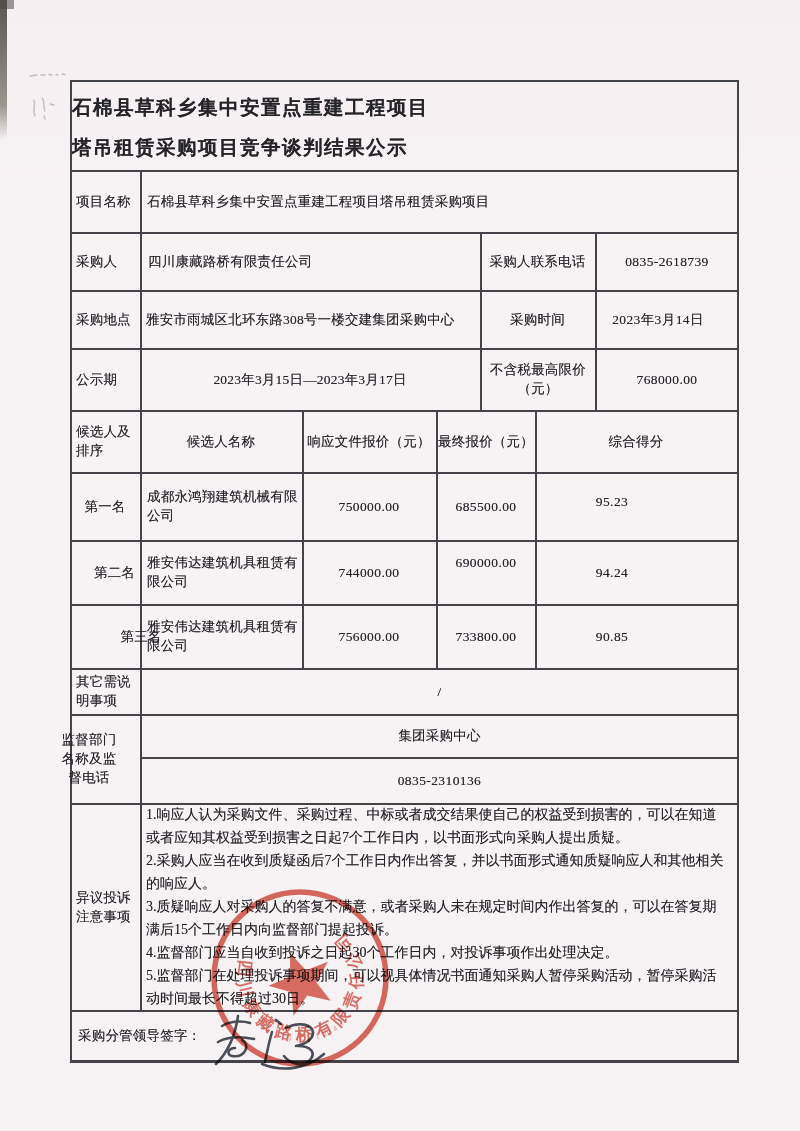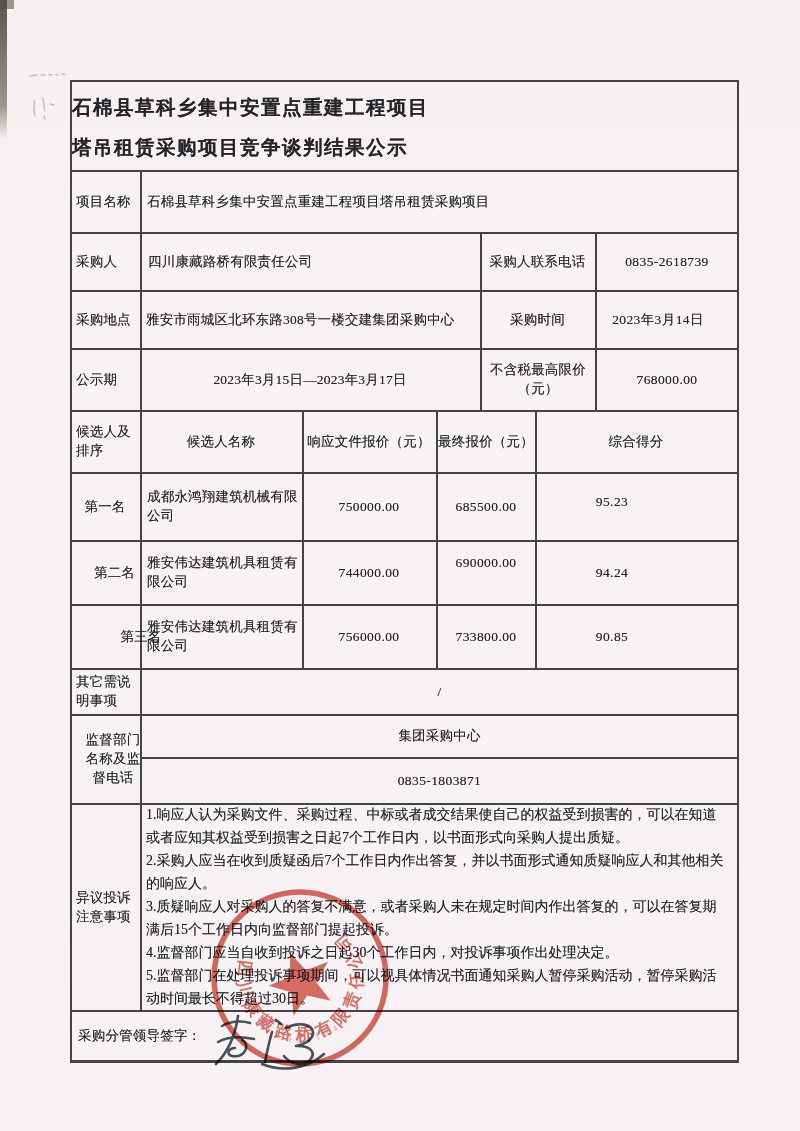--- a/index.html
+++ b/index.html
@@ -143,23 +143,23 @@
     <div class="cell ac" style="left:70px;top:604px;width:70px;height:64px;padding-left:36px;">第三名</div>
     <div class="cell al" style="left:147px;top:604px;width:152px;height:64px;">雅安伟达建筑机具租赁有限公司</div>
     <div class="cell ac num" style="left:304px;top:604px;width:130px;height:64px;">756000.00</div>
     <div class="cell ac num" style="left:438px;top:604px;width:96px;height:64px;">733800.00</div>
     <div class="cell ac num" style="left:537px;top:604px;width:150px;height:64px;">90.85</div>
   </div>
 
   <div class="cell al" style="left:76px;top:668px;width:58px;height:46px;">其它需说明事项</div>
   <div class="cell ac" style="left:142px;top:668px;width:595px;height:46px;">/</div>
 
-  <div class="cell ac" style="left:84px;top:714px;width:58px;height:89px;">监督部门名称及监督电话</div>
+  <div class="cell ac" style="left:60px;top:714px;width:58px;height:89px;">监督部门名称及监督电话</div>
   <div class="cell ac" style="left:142px;top:714px;width:595px;height:43px;">集团采购中心</div>
-  <div class="cell ac num" style="left:142px;top:757px;width:595px;height:46px;">0835-1803871</div>
+  <div class="cell ac num" style="left:142px;top:757px;width:595px;height:46px;">0835-2310136</div>
 
   <div class="cell al" style="left:76px;top:803px;width:58px;height:207px;">异议投诉注意事项</div>
   <div class="obj-text">
     <p>1.响应人认为采购文件、采购过程、中标或者成交结果使自己的权益受到损害的，可以在知道或者应知其权益受到损害之日起7个工作日内，以书面形式向采购人提出质疑。</p>
     <p>2.采购人应当在收到质疑函后7个工作日内作出答复，并以书面形式通知质疑响应人和其他相关的响应人。</p>
     <p>3.质疑响应人对采购人的答复不满意，或者采购人未在规定时间内作出答复的，可以在答复期满后15个工作日内向监督部门提起投诉。</p>
     <p>4.监督部门应当自收到投诉之日起30个工作日内，对投诉事项作出处理决定。</p>
     <p>5.监督部门在处理投诉事项期间，可以视具体情况书面通知采购人暂停采购活动，暂停采购活动时间最长不得超过30日。</p>
   </div>
 

